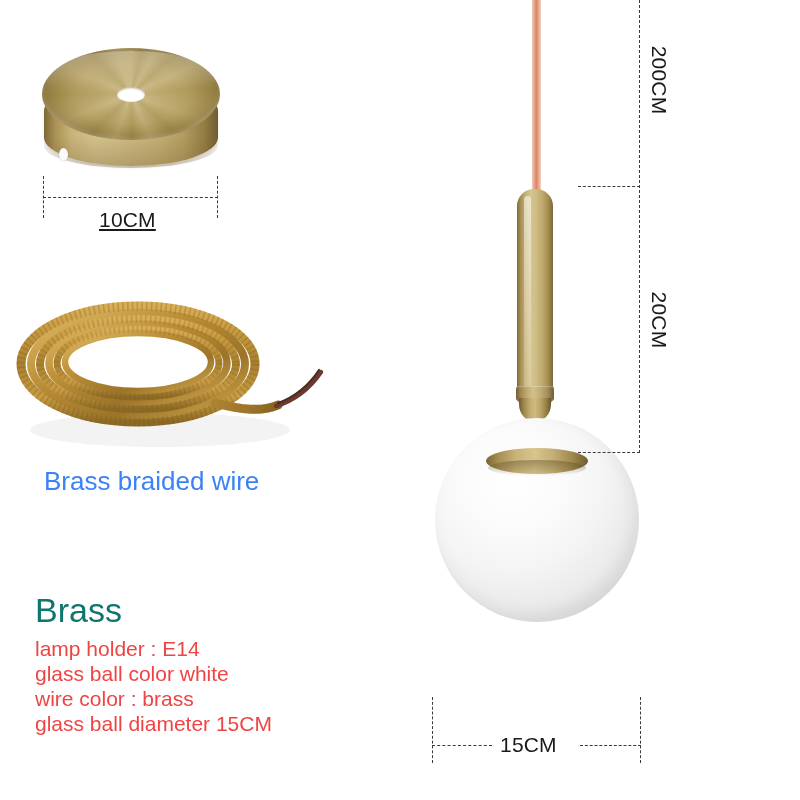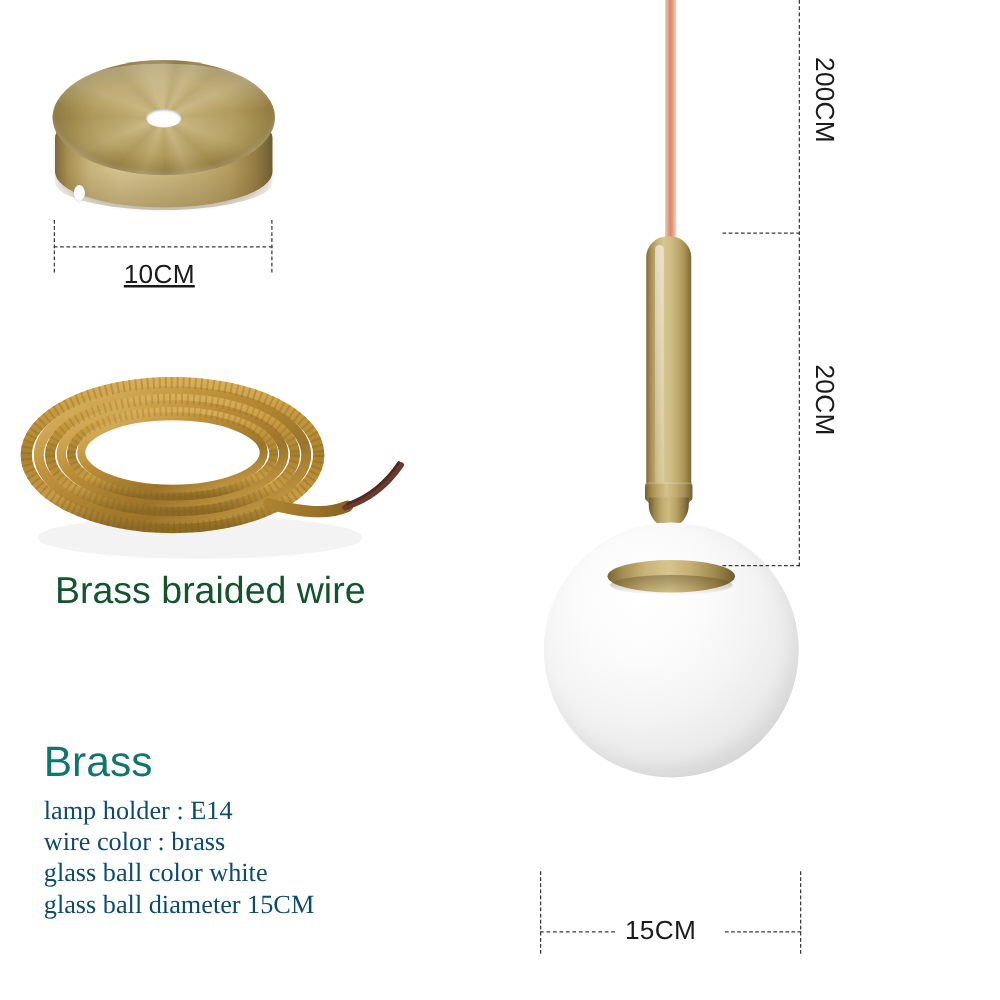--- a/index.html
+++ b/index.html
@@ -227,32 +227,31 @@
   
   #spec-block { left: 35px; top: 590px; width: 420px; }
   .spec-title {
     color: #0f766e;
     font-size: 34px;
     line-height: 40px;
     margin: 0 0 6px 0;
     font-weight: 400;
   }
   .spec-line {
-    color: #0c4a6e;
+    color: #ef4444;
     font-size: 21px;
     line-height: 25px;
     white-space: nowrap;
-    font-family: Liberation Serif, serif;
   }
   .wire-caption {
     position: absolute;
     left: 44px;
-    top: 456px;
-    color: #14532d;
-    font-size: 30px;
+    top: 466px;
+    color: #3b82f6;
+    font-size: 26px;
     white-space: nowrap;
   }
 </style>
 </head>
 <body>
 
 <div id="stage">
 
   <div class="abs" id="canopy-group">
     <div class="canopy-body"></div>
@@ -336,18 +335,18 @@
 
   <div class="dash-v" style="left:432px; top:697px; height:66px;"></div>
   <div class="dash-v" style="left:640px; top:697px; height:66px;"></div>
   <div class="dash-h" style="left:432px; top:745px; width:60px;"></div>
   <div class="dash-h" style="left:580px; top:745px; width:61px;"></div>
   <div class="dim-label" style="left:500px; top:733px;">15CM</div>
 
   <div class="abs" id="spec-block">
     <div class="spec-title">Brass</div>
     <div class="spec-line">lamp holder : E14</div>
+    <div class="spec-line">glass ball color white</div>
     <div class="spec-line">wire color : brass</div>
-    <div class="spec-line">glass ball color white</div>
     <div class="spec-line">glass ball diameter 15CM</div>
   </div>
 
 </div>
 
 </body></html>

